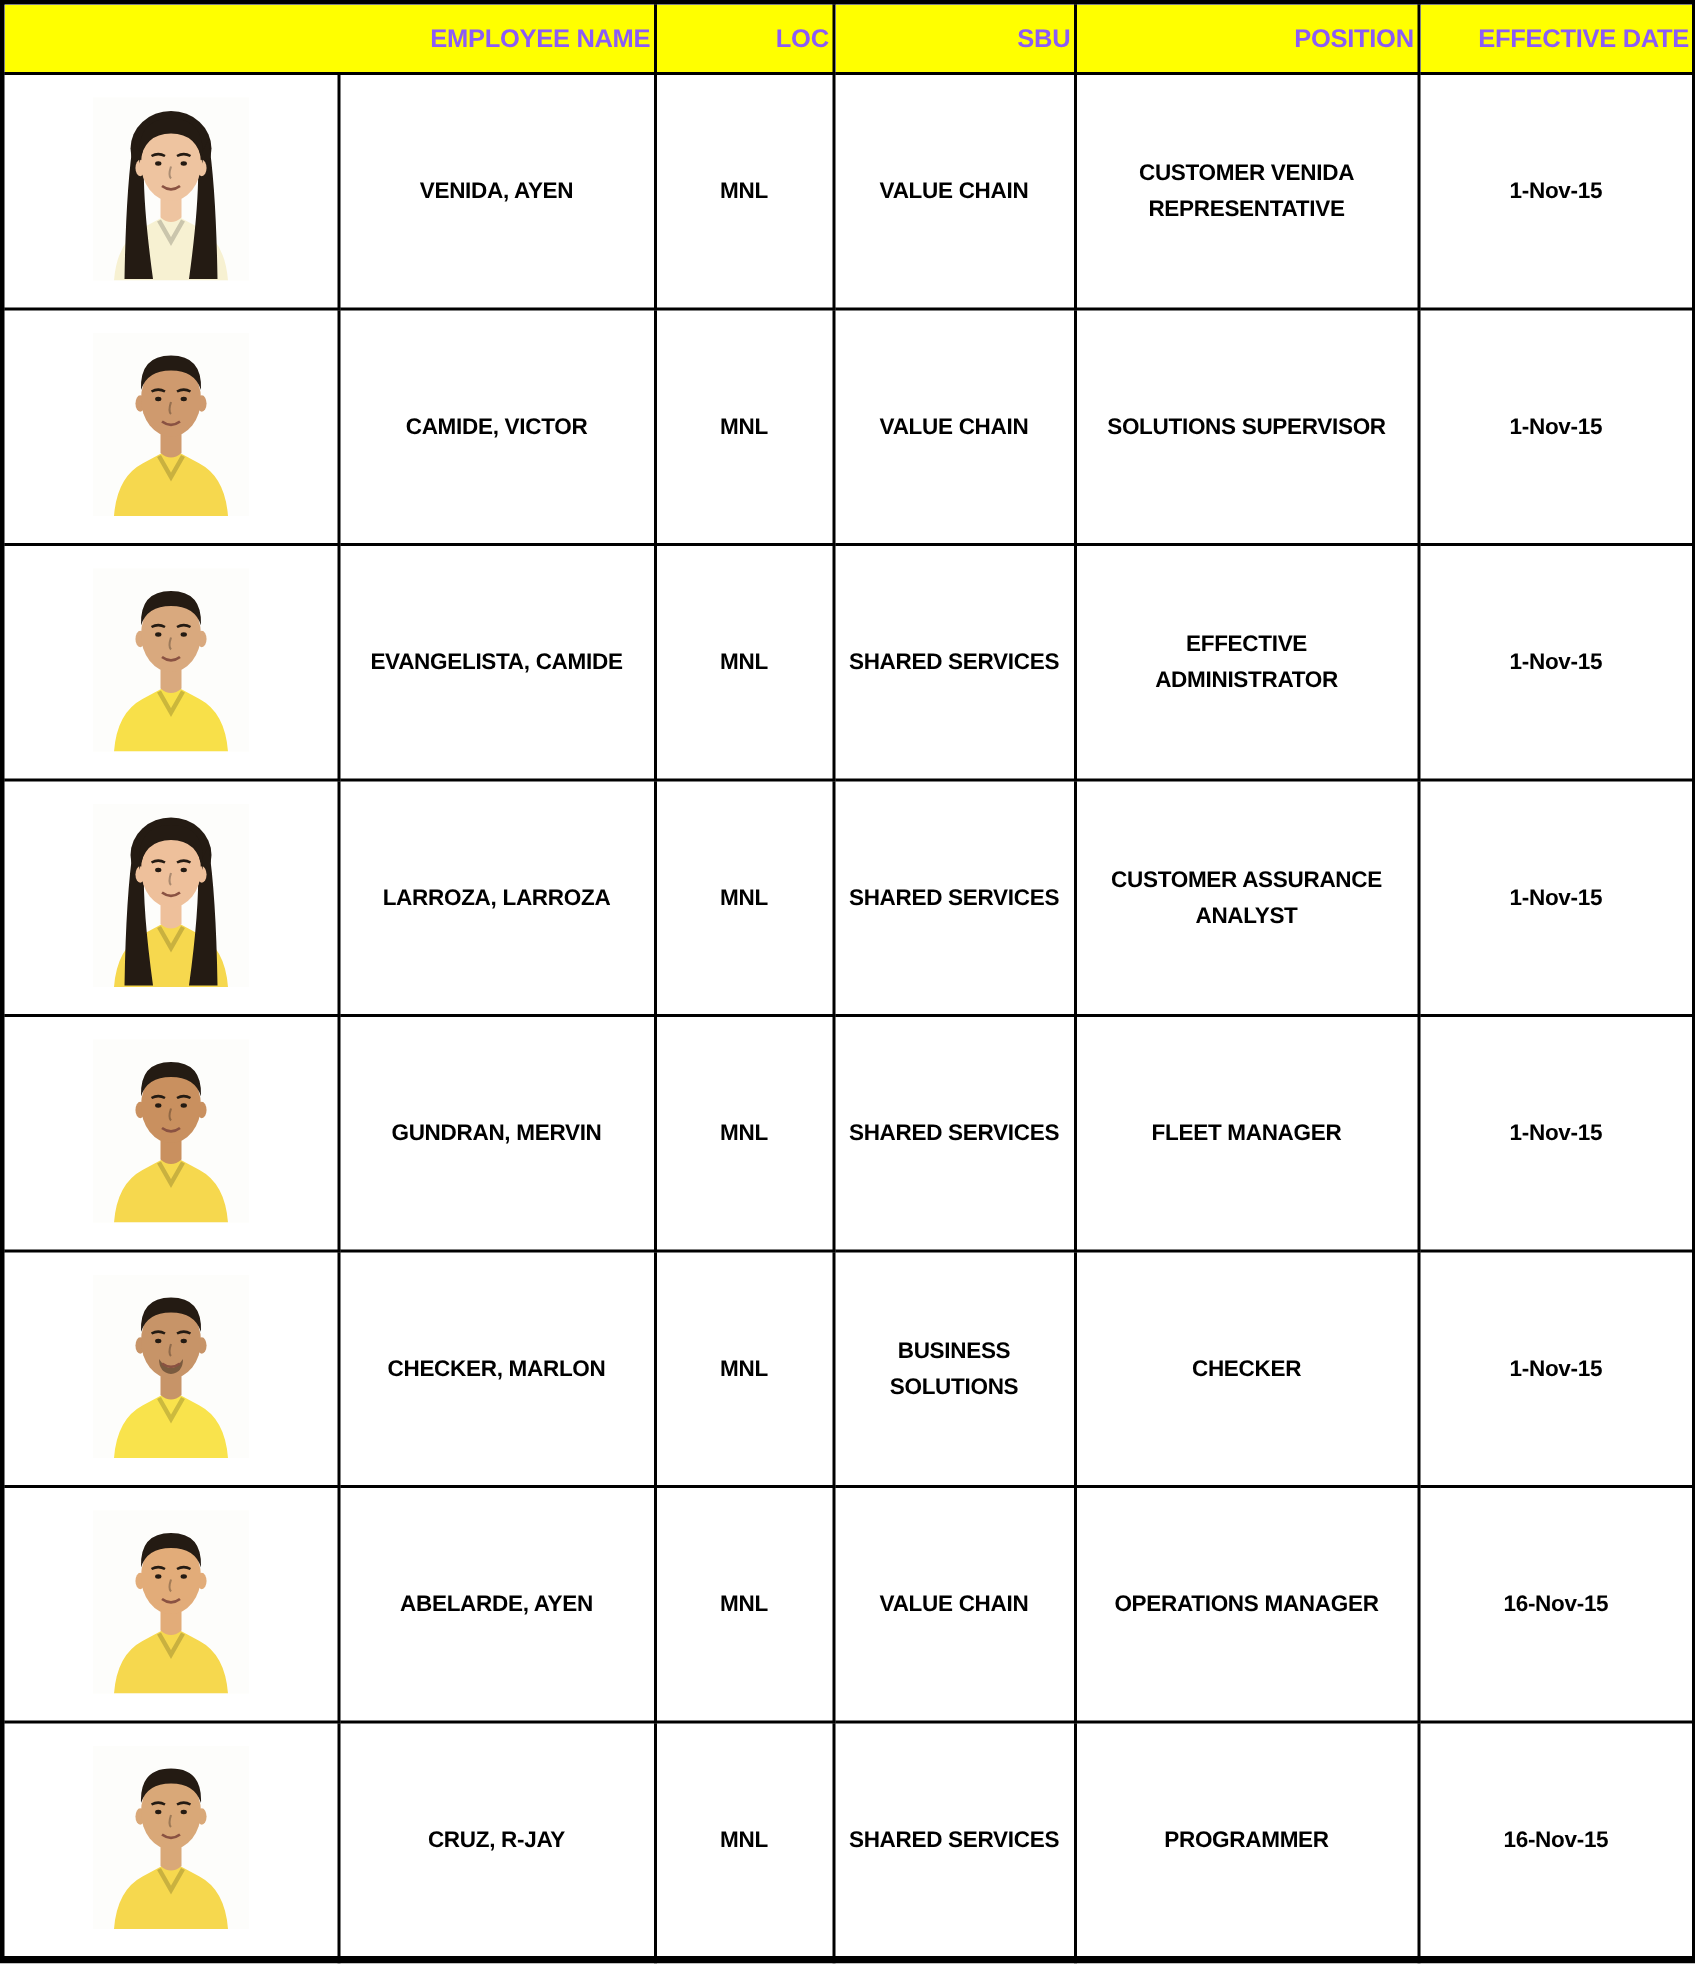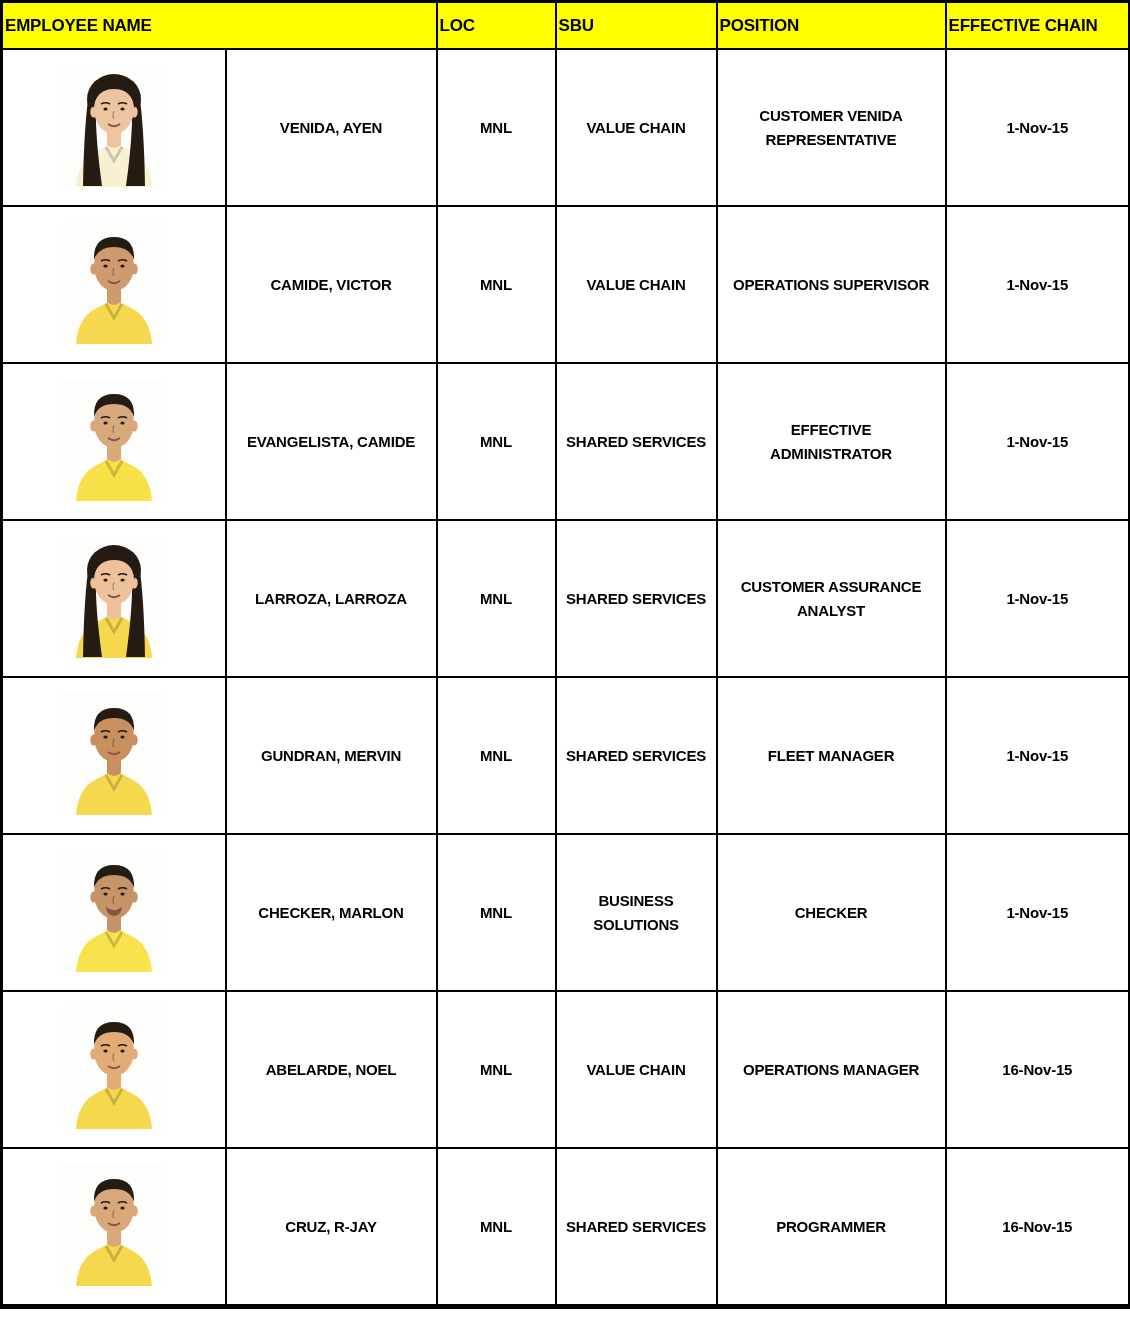--- a/index.html
+++ b/index.html
@@ -19,25 +19,25 @@
     border: 3px solid #000000;
     border-bottom-width: 5px;
   }
   table.roster th,
   table.roster td {
     border: 2px solid #000000;
     overflow: hidden;
   }
   table.roster th {
     background: #ffff00;
-    color: #000000;
+    color: #8b5cf6;
     font-weight: bold;
     font-size: 17px;
     letter-spacing: -0.2px;
-    text-align: left;
+    text-align: right;
     height: 45px;
     padding: 0 2px;
   }
   table.roster td {
     color: #000000;
     font-weight: bold;
     font-size: 15px;
     letter-spacing: -0.2px;
     text-align: center;
     vertical-align: middle;
@@ -92,21 +92,21 @@
       <th>
         <span>LOC</span>
       </th>
       <th>
         <span>SBU</span>
       </th>
       <th>
         <span>POSITION</span>
       </th>
       <th>
-        <span>EFFECTIVE CHAIN</span>
+        <span>EFFECTIVE DATE</span>
       </th>
     </tr>
   </thead>
   <tbody id="rows">
   <tr>
     <td class="td-photo">
       <span class="photo-frame"><svg xmlns="http://www.w3.org/2000/svg" viewBox="0 0 104 122">
               <rect width="104" height="122" fill="#fdfdfb"></rect>
               <ellipse cx="52" cy="34" rx="27" ry="25" fill="#241b13"></ellipse>
               <path d="M14,122 Q16,96 33,87 L46,80 L58,80 L71,87 Q88,96 90,122 Z" fill="#f7f1d2"></path>
@@ -166,21 +166,21 @@
     <td class="td-name">
       <span>CAMIDE, VICTOR</span>
     </td>
     <td>
       <span>MNL</span>
     </td>
     <td>
       <span class="multiline">VALUE CHAIN</span>
     </td>
     <td>
-      <span class="multiline">OPERATIONS SUPERVISOR</span>
+      <span class="multiline">SOLUTIONS SUPERVISOR</span>
     </td>
     <td>
       <span>1-Nov-15</span>
     </td>
   </tr>
 
   <tr>
     <td class="td-photo">
       <span class="photo-frame"><svg xmlns="http://www.w3.org/2000/svg" viewBox="0 0 104 122">
               <rect width="104" height="122" fill="#fdfdfb"></rect>
@@ -344,21 +344,21 @@
               <path d="M32,38 Q31,15 52,15 Q73,15 72,38 Q68,25 52,25 Q36,25 32,38 Z" fill="#241b13"></path>
               <path d="M39,39 Q43.5,36.5 48,39" stroke="#241b13" stroke-width="1.7" fill="none"></path>
               <path d="M56,39 Q60.5,36.5 65,39" stroke="#241b13" stroke-width="1.7" fill="none"></path>
               <ellipse cx="43.5" cy="44" rx="2.1" ry="1.5" fill="#241b13"></ellipse>
               <ellipse cx="60.5" cy="44" rx="2.1" ry="1.5" fill="#241b13"></ellipse>
               <path d="M52,46 Q50,52 52,54" stroke="rgba(0,0,0,0.28)" stroke-width="1.4" fill="none"></path>
               <path d="M46,59 Q52,63.5 58,59" stroke="#8a5242" stroke-width="1.8" fill="none"></path>
             </svg></span>
     </td>
     <td class="td-name">
-      <span>ABELARDE, NOEL</span>
+      <span>ABELARDE, AYEN</span>
     </td>
     <td>
       <span>MNL</span>
     </td>
     <td>
       <span class="multiline">VALUE CHAIN</span>
     </td>
     <td>
       <span class="multiline">OPERATIONS MANAGER</span>
     </td>

